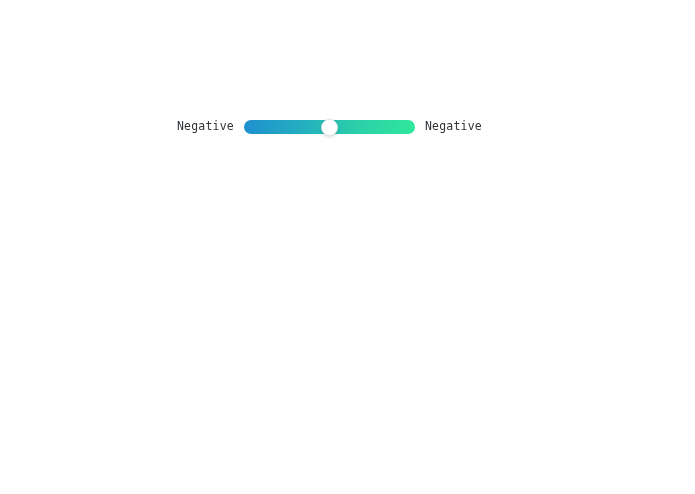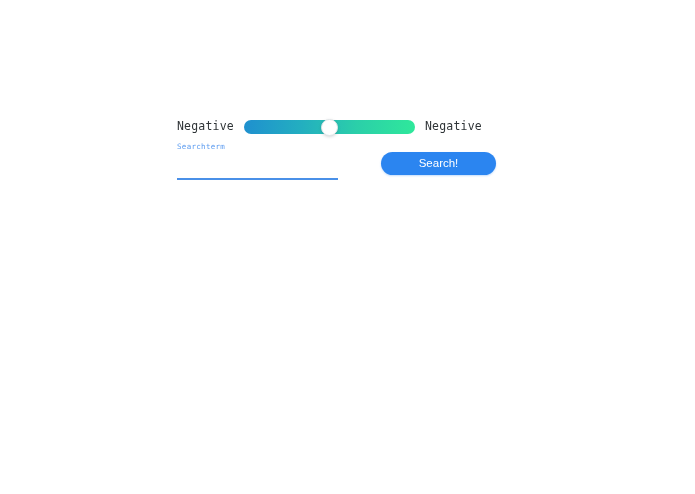--- a/index.html
+++ b/index.html
@@ -155,23 +155,14 @@
     <span class="scale-label left">Negative</span>
 
     <div class="slider-wrap">
       <div class="slider-track"></div>
       <div class="slider-thumb" id="slider-thumb" style="left: 50%;"></div>
     </div>
 
     <span class="scale-label right">Negative</span>
   </div>
 
-  <div class="form-row">
-
-    <div class="field">
-      <label class="field-label" for="searchterm-input">Searchterm</label>
-      <input class="field-input" id="searchterm-input" type="text" placeholder="" style="">
-    </div>
-
-    <button class="search-button">Search!</button>
-  </div>
 
 </div>
 
 </body></html>

